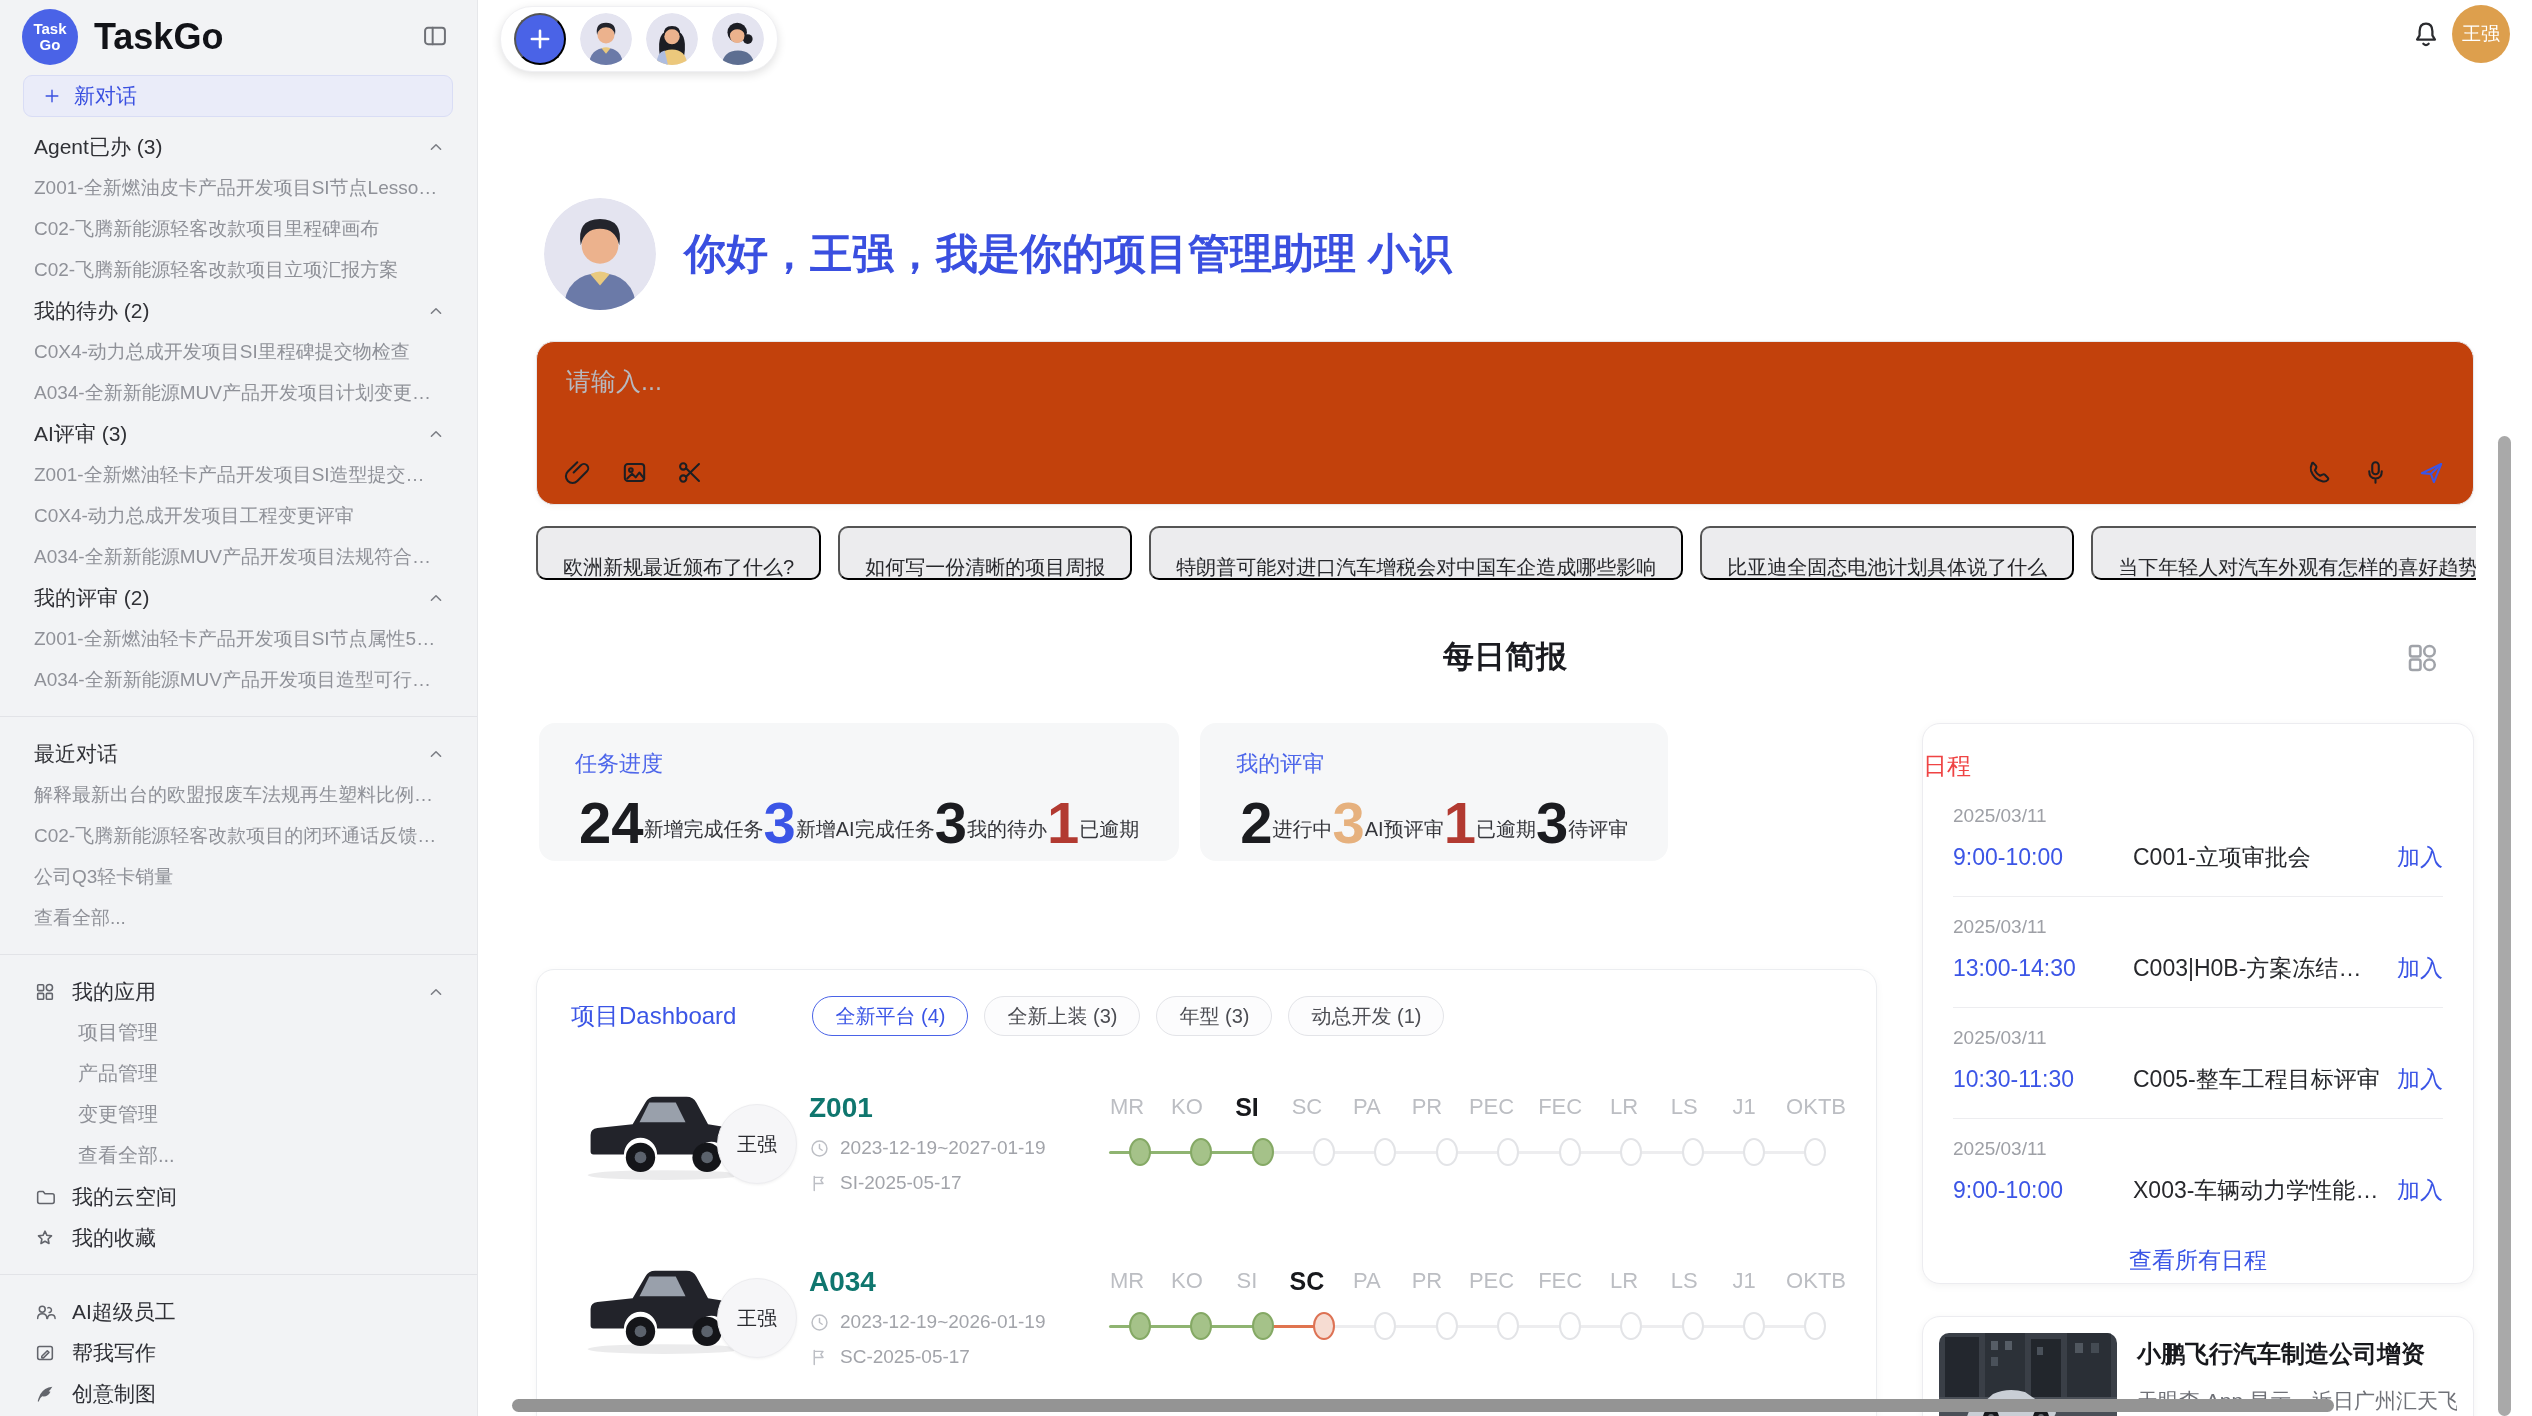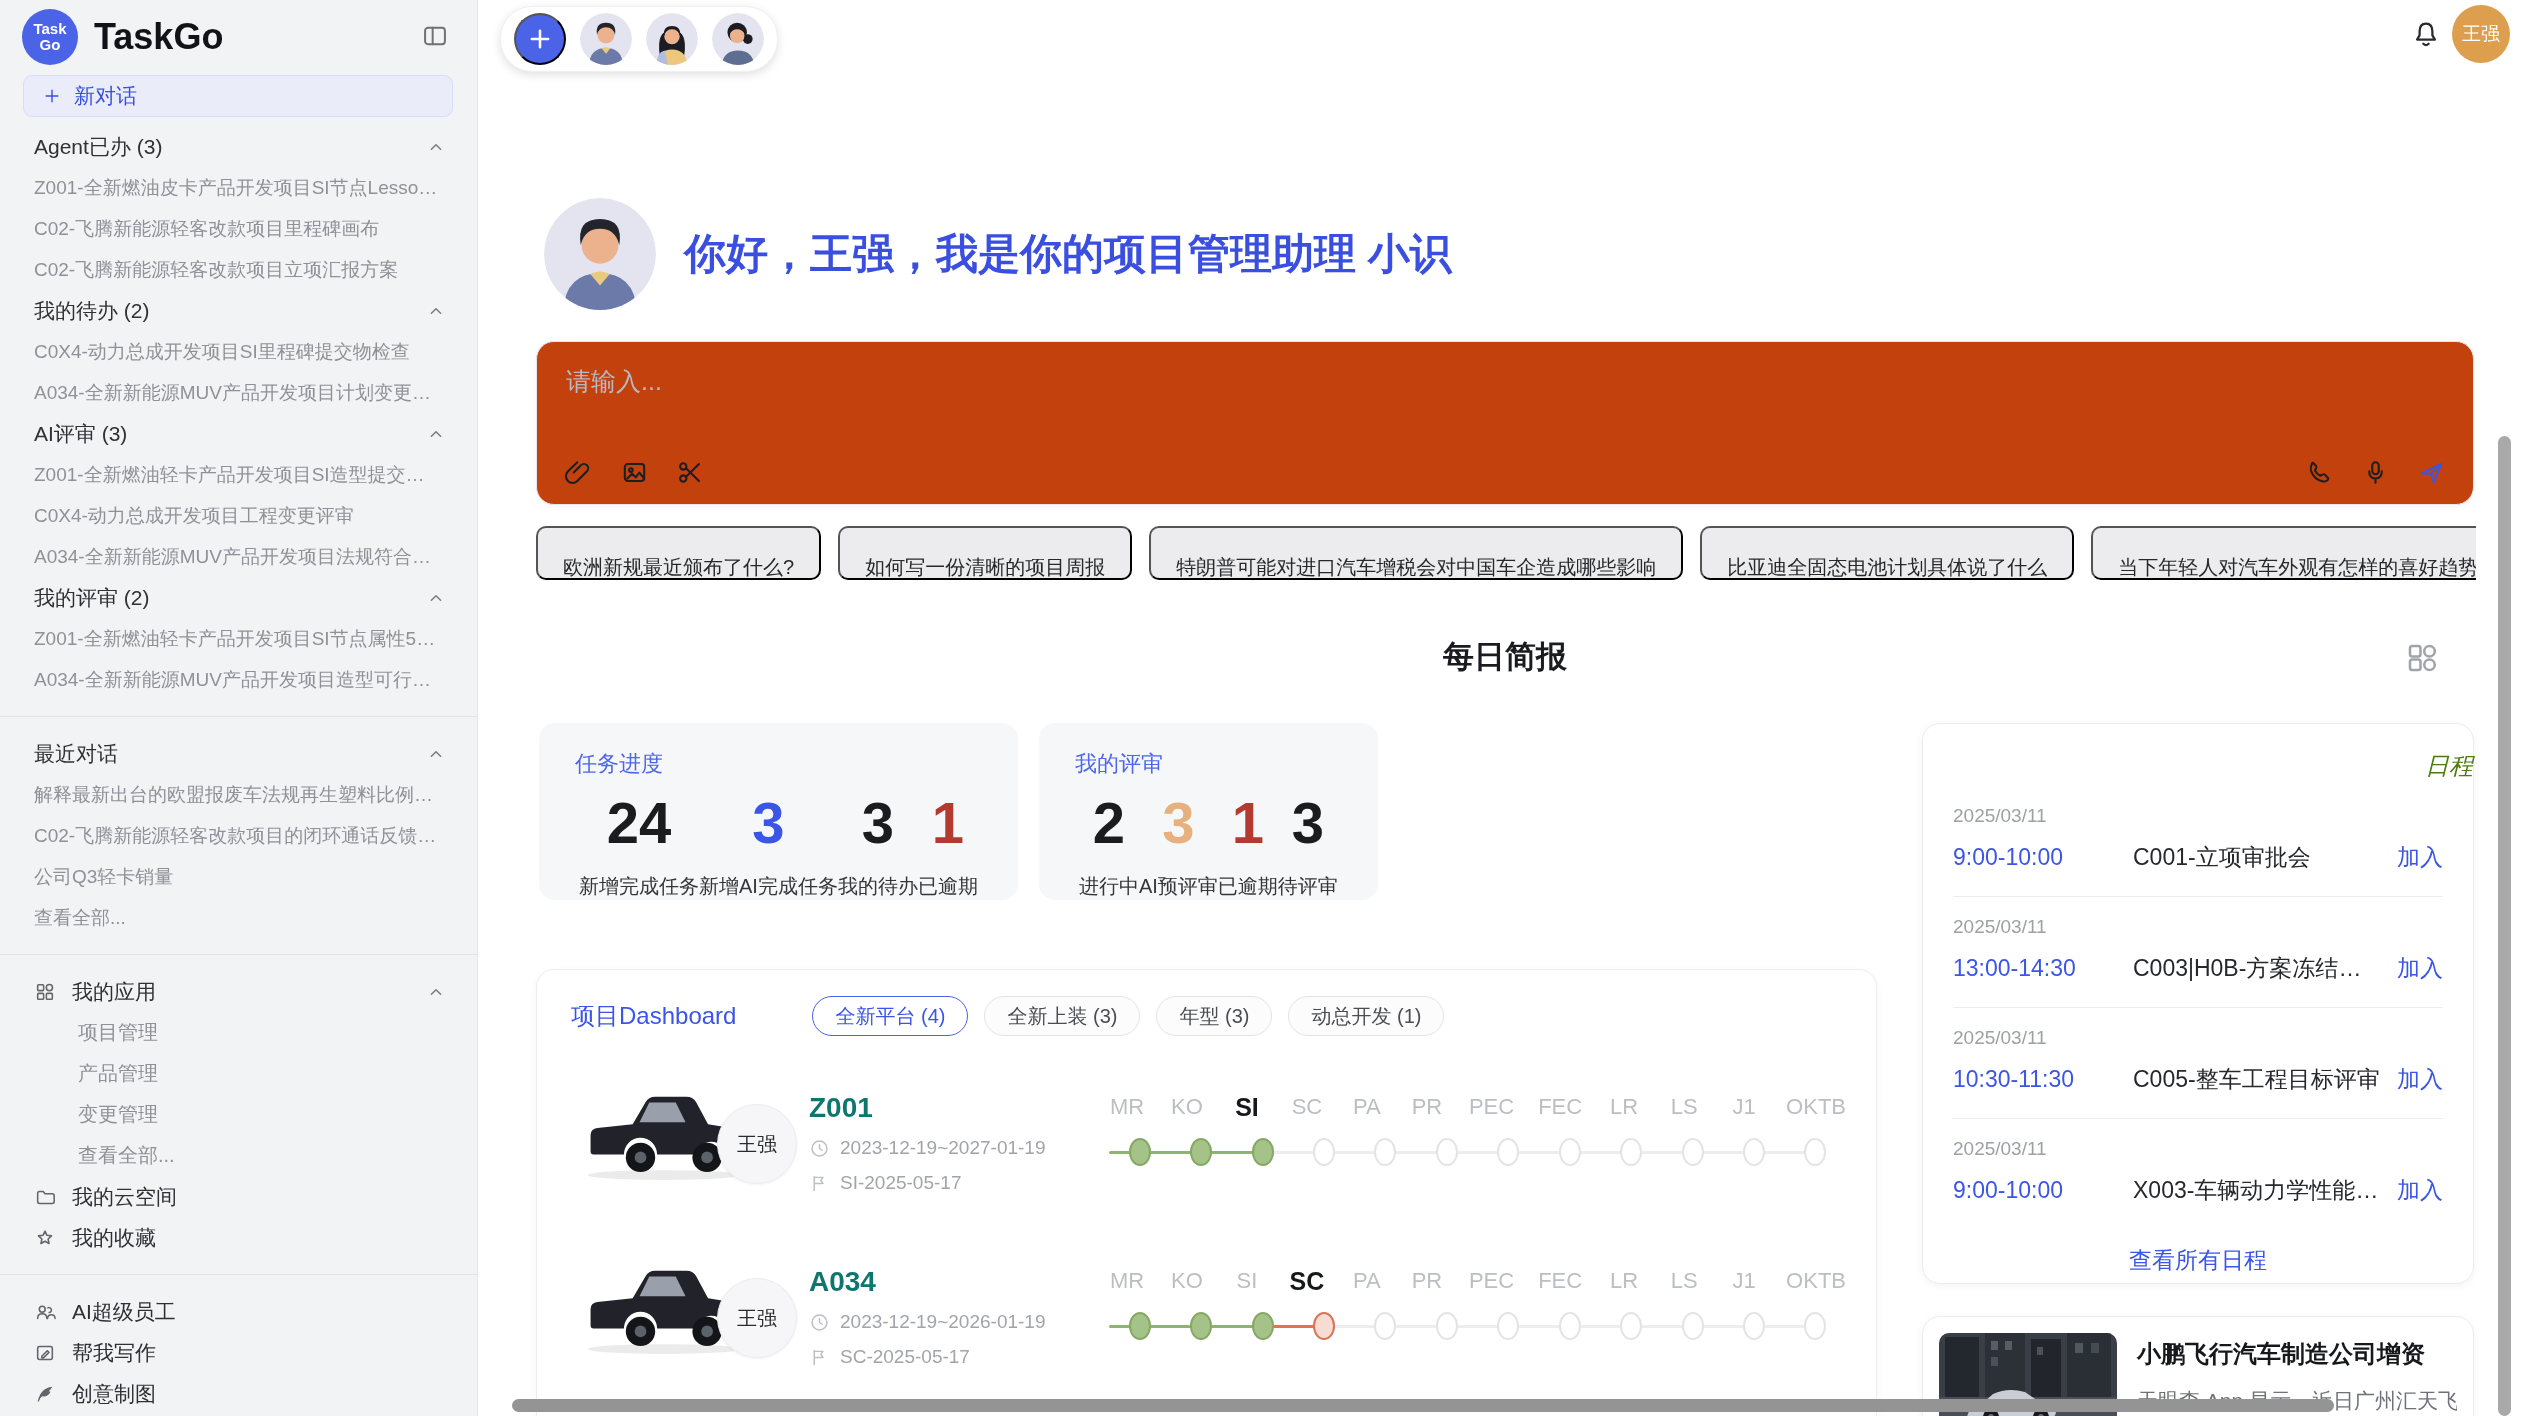--- a/index.html
+++ b/index.html
@@ -54,21 +54,21 @@
   .chips{position:absolute;left:536px;top:526px;width:1940px;display:flex;gap:17px;overflow:hidden;}
   .chip{height:54px;line-height:54px;padding:12px 25px;background:#ececee;border-radius:10px;font-size:20px;color:#27282c;white-space:nowrap;flex:none;}
 
   
   .brief-title{position:absolute;left:536px;top:636px;width:1938px;text-align:center;font-size:31px;font-weight:700;color:#1a1b20;}
   .brief-grid{position:absolute;left:2404px;top:640px;width:36px;height:36px;color:#a0a3a9;}
   .stat-cards{position:absolute;left:539px;top:723px;display:flex;gap:21px;}
   .stat-card{box-sizing:border-box;border-radius:16px;background:#f6f7f8;padding:26px 36px 0;}
   .stat-card-title{font-size:22px;color:#4d66ea;}
   .stat-row{display:flex;justify-content:space-between;margin-top:6px;padding:0 4px;}
-  .stat-col{display:flex;flex-direction:column;align-items:center;text-align:center;}
+  .stat-col{display:flex;flex-direction:row;align-items:center;text-align:center;}
   .stat-value{font-size:58px;font-weight:600;line-height:76px;}
   .tone-dark{color:#1b1c20;}.tone-blue{color:#3b55e6;}.tone-red{color:#b23a31;}.tone-tan{color:#e6b17e;}
   .stat-label{font-size:20px;color:#35363b;margin-top:12px;white-space:nowrap;}
 
   
   .dashboard{position:absolute;left:536px;top:969px;width:1341px;height:470px;background:#fff;border:1px solid #ebedf0;border-radius:18px;
     box-sizing:border-box;box-shadow:0 2px 8px rgba(0,0,0,.04);}
   .dash-head{display:flex;align-items:center;padding:26px 34px 0;}
   .dash-title{font-size:24px;color:#3b55e6;}
   .dash-filters{display:flex;gap:16px;margin-left:76px;}
@@ -94,21 +94,21 @@
   .line-alert{left:21%;width:8.4%;background:#e0744f;}
   .ms-nodes{position:absolute;inset:0;display:flex;}
   .ms-node-col{flex:1;display:flex;justify-content:center;align-items:flex-start;padding-top:7px;}
   .ms-node{width:22px;height:28px;border-radius:50%;border:2px solid #e3e4e7;background:#fff;box-sizing:border-box;}
   .ms-node.done{background:#a5c289;border-color:#85a965;}
   .ms-node.alert{background:#f6dcd2;border-color:#dd7254;}
 
   
   .schedule{position:absolute;left:1922px;top:723px;width:552px;height:561px;background:#fff;border:1px solid #ececf0;border-radius:18px;
     box-sizing:border-box;box-shadow:0 2px 8px rgba(0,0,0,.05);}
-  .sched-title{text-align:right;margin-top:26px;font-size:24px;color:#4d7c0f;font-style:italic;}
+  .sched-title{text-align:left;margin-top:26px;font-size:24px;color:#ef4444;}
   .sched-list{margin:4px 30px 0;}
   .sched-item{padding:19px 0 23px;border-bottom:1px solid #ededf0;}
   .sched-item:last-child{border-bottom:none;}
   .sched-date{font-size:19px;color:#9ea0a6;}
   .sched-row{display:flex;align-items:center;margin-top:15px;}
   .sched-time{width:180px;font-size:23px;color:#3b55e6;}
   .sched-name{flex:1;font-size:23px;color:#27282c;white-space:nowrap;overflow:hidden;text-overflow:ellipsis;}
   .sched-join{font-size:23px;color:#3b55e6;margin-left:16px;}
   .sched-footer{text-align:center;margin-top:16px;font-size:23px;color:#3b55e6;}
   .news{position:absolute;left:1922px;top:1316px;width:552px;height:132px;background:#fff;border:1px solid #ececf0;border-radius:18px;

